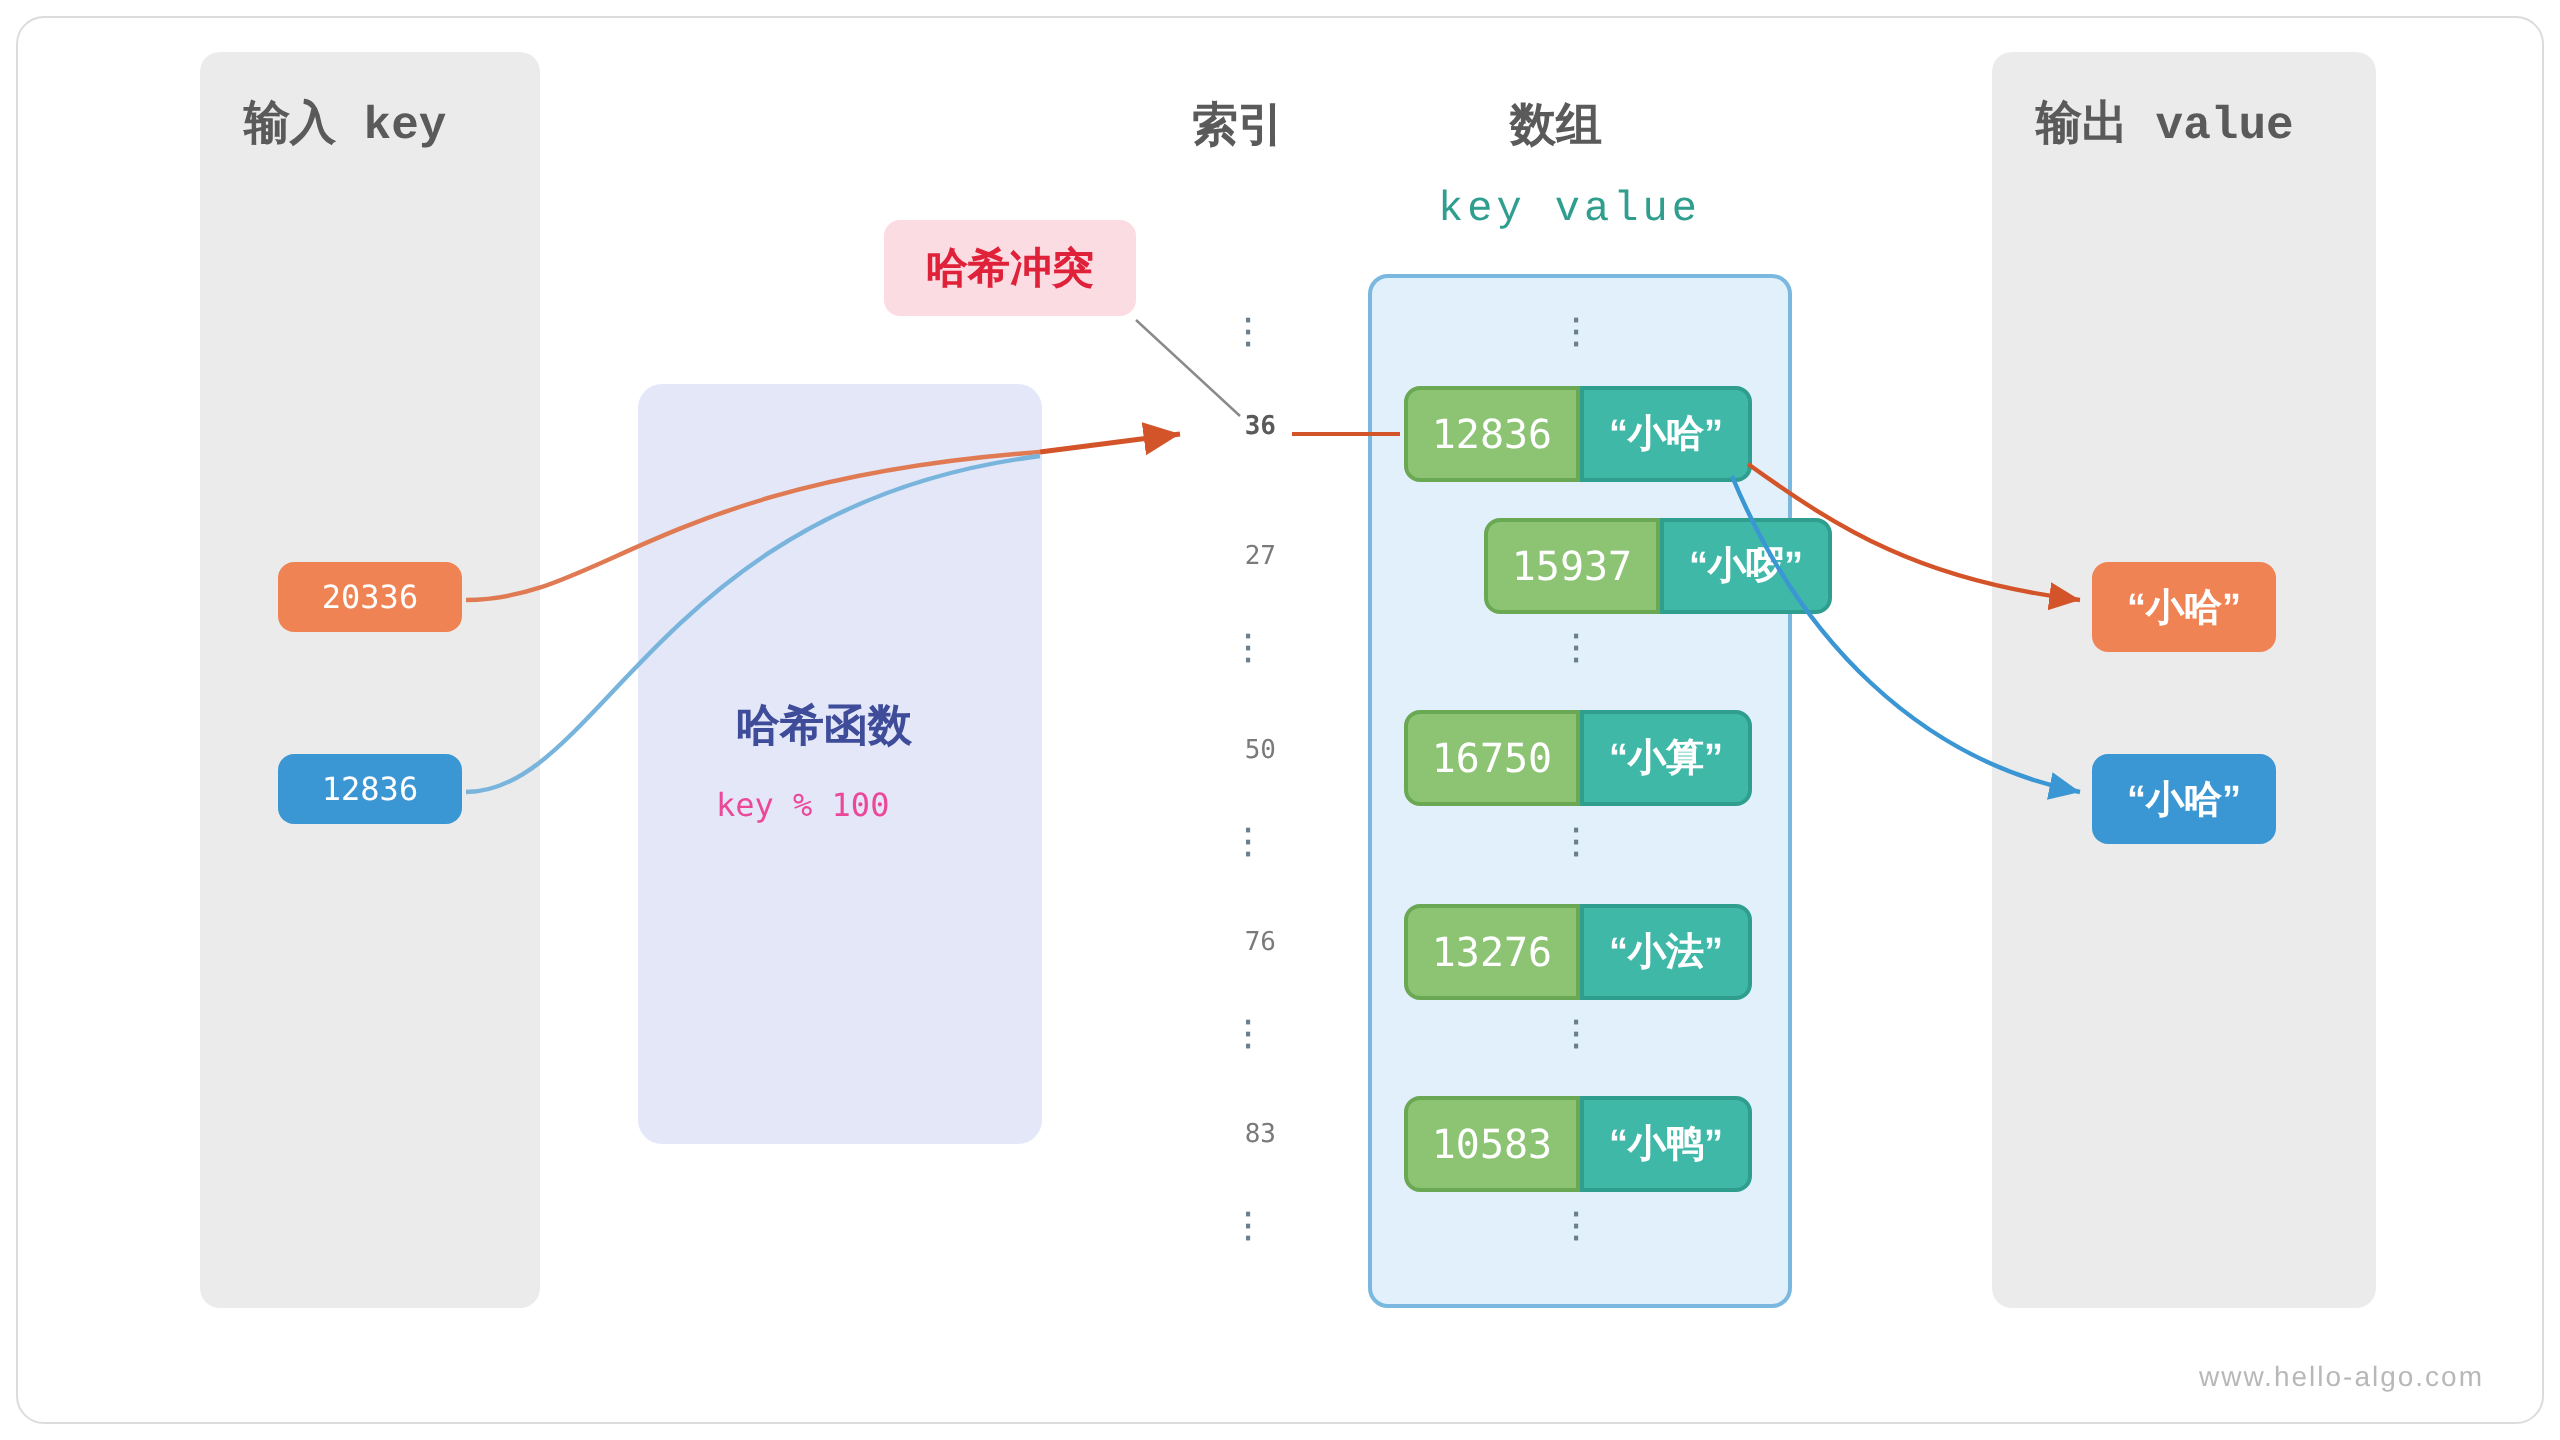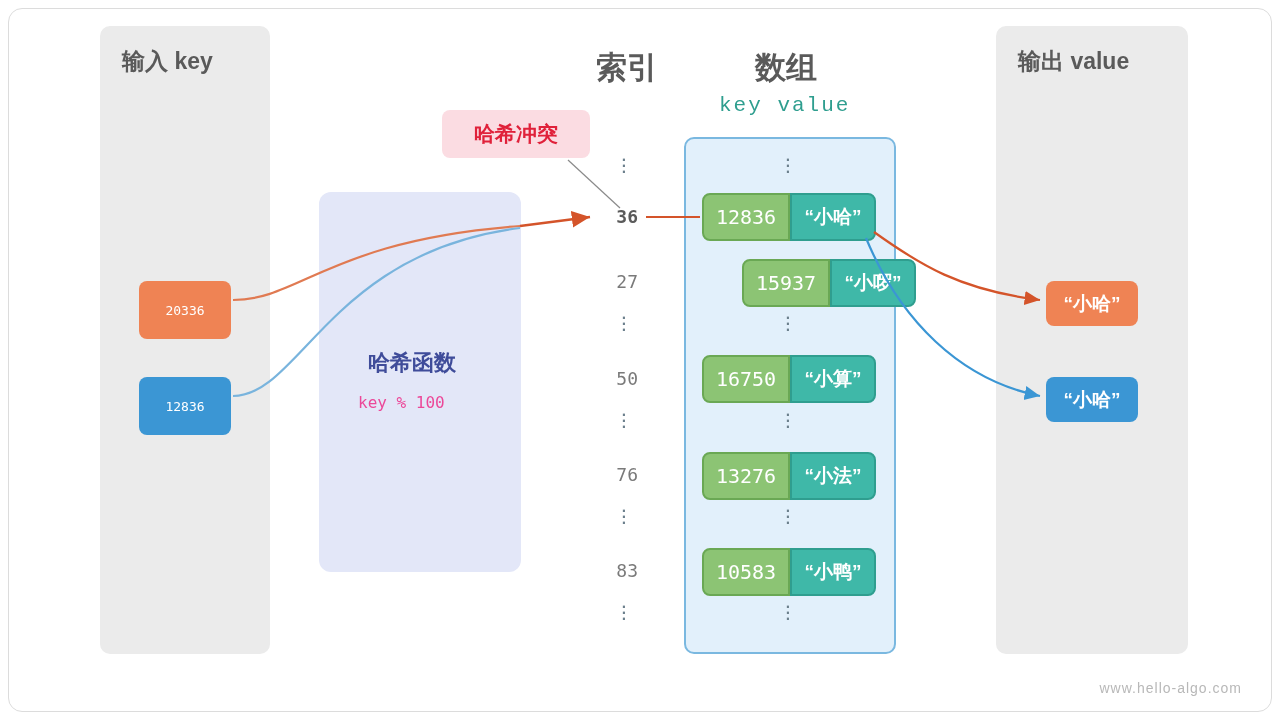--- a/index.html
+++ b/index.html
@@ -35,21 +35,21 @@
   }
 
   
   .panel {
     position: absolute;
     background: #ebebeb;
     border-radius: 10px;
   }
   .panel-title {
     position: absolute;
-    font-family: Liberation Sans, sans-serif;
+    font-family: Liberation Mono, monospace;
     font-weight: bold;
     font-size: 23px;
     color: #5a5a5a;
     white-space: nowrap;
   }
 
   
   .hashbox {
     position: absolute;
     background: #e3e7f8;
@@ -78,38 +78,38 @@
     border: 2px solid #7ab8e0;
     border-radius: 10px;
     box-sizing: border-box;
   }
 
   
   .hdr {
     position: absolute;
     font-family: "Liberation Sans", sans-serif;
     font-weight: bold;
-    font-size: 31px;
+    font-size: 23px;
     color: #5a5a5a;
     white-space: nowrap;
   }
   .kvhdr {
     position: absolute;
     font-family: Liberation Mono, monospace;
     font-size: 21px;
     color: #2f9e8f;
     white-space: nowrap;
     letter-spacing: 2px;
   }
 
   
   .idx {
     position: absolute;
     font-family: "DejaVu Sans Mono", monospace;
-    font-size: 18px;
+    font-size: 13px;
     color: #7a7a7a;
     white-space: nowrap;
     text-align: right;
   }
   .idx.hi {
     color: #5a5a5a;
     font-weight: bold;
   }
   .dots {
     position: absolute;
@@ -153,27 +153,27 @@
     justify-content: center;
     font-family: "Liberation Sans", sans-serif;
     font-weight: bold;
     font-size: 19px;
     color: #ffffff;
   }
 
   
   .chip {
     position: absolute;
-    height: 58px;
+    height: 35px;
     border-radius: 8px;
     display: flex;
     align-items: center;
     justify-content: center;
     font-family: "DejaVu Sans Mono", monospace;
-    font-size: 13px;
+    font-size: 16px;
     color: #ffffff;
     box-sizing: border-box;
   }
   .chip-orange { background: #ef8354; }
   .chip-blue { background: #3b96d4; }
 
   
   .outchip {
     position: absolute;
     height: 45px;
@@ -229,21 +229,21 @@
   <div class="hashbox" style="left:319px; top:192px; width:202px; height:380px;"></div>
   <div class="hashbox-t1" style="left:368px; top:348px;">哈希函数</div>
   <div class="hashbox-t2" style="left:358px; top:393px;">key % 100</div>
 
   <div class="arraybox" style="left:684px; top:137px; width:212px; height:517px;"></div>
 
   <div class="hdr" style="left:596px; top:47px;">索引</div>
   <div class="hdr" style="left:755px; top:47px;text-align:center;">数组</div>
   <div class="kvhdr" style="left:719px; top:94px;">key  value</div>
 
-  <div class="badge" style="left:442px; top:110px; width:148px; height:48px;">哈希冲突</div>
+  <div class="badge" style="left:442px; top:110px; width:126px; height:48px;">哈希冲突</div>
 
   <div class="idx hi" style="left:590px; top:206px; width:48px;">36</div>
   <div class="idx" style="left:590px; top:271px; width:48px;">27</div>
   <div class="idx" style="left:590px; top:368px; width:48px;">50</div>
   <div class="idx" style="left:590px; top:464px; width:48px;">76</div>
   <div class="idx" style="left:590px; top:560px; width:48px;">83</div>
 
   <div class="dots" style="left:606px; top:156px; width:36px;">
       <span>·</span>
       <span>·</span>

